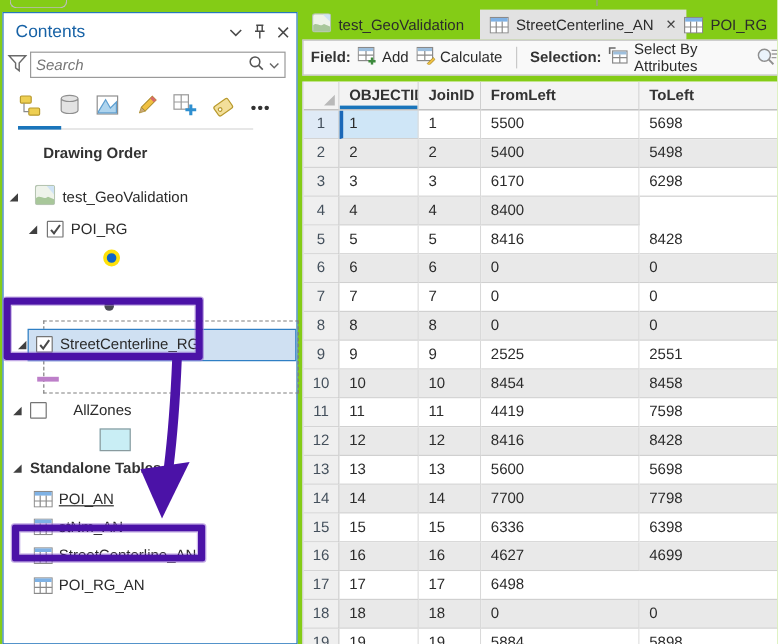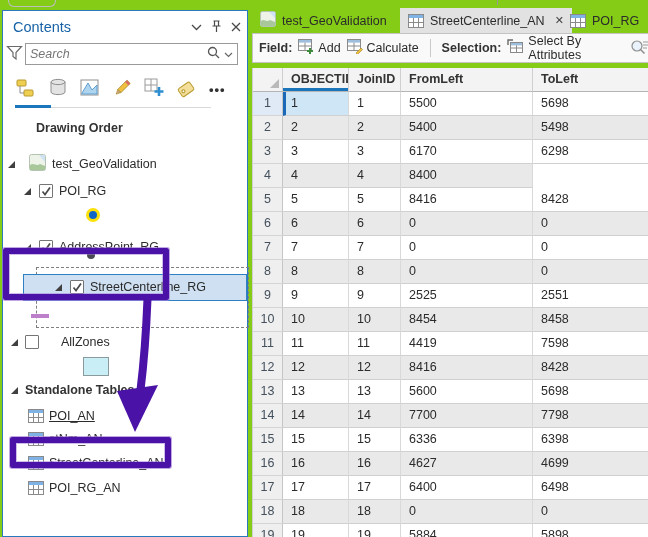--- a/index.html
+++ b/index.html
@@ -169,34 +169,25 @@
       <span class="exp" style="margin-left:21px;"></span>
       <span class="cb" style="margin-left:8px;">
           <svg width="12" height="12">
             <path d="M2.5 6.5 L5 9.5 L10 2.5" stroke="#4a4a4a" stroke-width="1.7" fill="none"></path>
           </svg>
         </span>
       <span class="lbl" style="margin-left:6px;">POI_RG</span>
     </div>
     <div class="sym-dot"></div>
 
-    <div class="titem" style="top:225px;">
-      <span class="exp" style="margin-left:21px;"></span>
-      <span class="cb" style="margin-left:8px;">
-          <svg width="12" height="12">
-            <path d="M2.5 6.5 L5 9.5 L10 2.5" stroke="#4a4a4a" stroke-width="1.7" fill="none"></path>
-          </svg>
-        </span>
-      <span class="lbl" style="margin-left:6px;">AddressPoint_RG</span>
-    </div>
     <div class="sym-darkdot"></div>
 
     <div class="dashed-rect"></div>
     <div class="selrow"></div>
-    <div class="titem" style="top:265px;padding-left:40px;">
+    <div class="titem" style="top:265px;">
       <span class="exp" style="margin-left:12px;"></span>
       <span class="cb" style="margin-left:8px;">
           <svg width="12" height="12">
             <path d="M2.5 6.5 L5 9.5 L10 2.5" stroke="#4a4a4a" stroke-width="1.7" fill="none"></path>
           </svg>
         </span>
       <span class="lbl" style="margin-left:6px;">StreetCenterline_RG</span>
     </div>
     <div class="sym-line"></div>
 
@@ -456,21 +447,20 @@
           <div class="rh">16</div>
           <div class="dcell c0">16</div>
           <div class="dcell c1">16</div>
           <div class="dcell c2">4627</div>
           <div class="dcell c3" style="border-right: none;">4699</div>
         </div>
         <div class="trow">
           <div class="rh">17</div>
           <div class="dcell c0">17</div>
           <div class="dcell c1">17</div>
-          <div class="dcell c2">6400</div>
           <div class="dcell c3" style="border-right: none;">6498</div>
         </div>
         <div class="trow alt">
           <div class="rh">18</div>
           <div class="dcell c0">18</div>
           <div class="dcell c1">18</div>
           <div class="dcell c2">0</div>
           <div class="dcell c3" style="border-right: none;">0</div>
         </div>
         <div class="trow">

